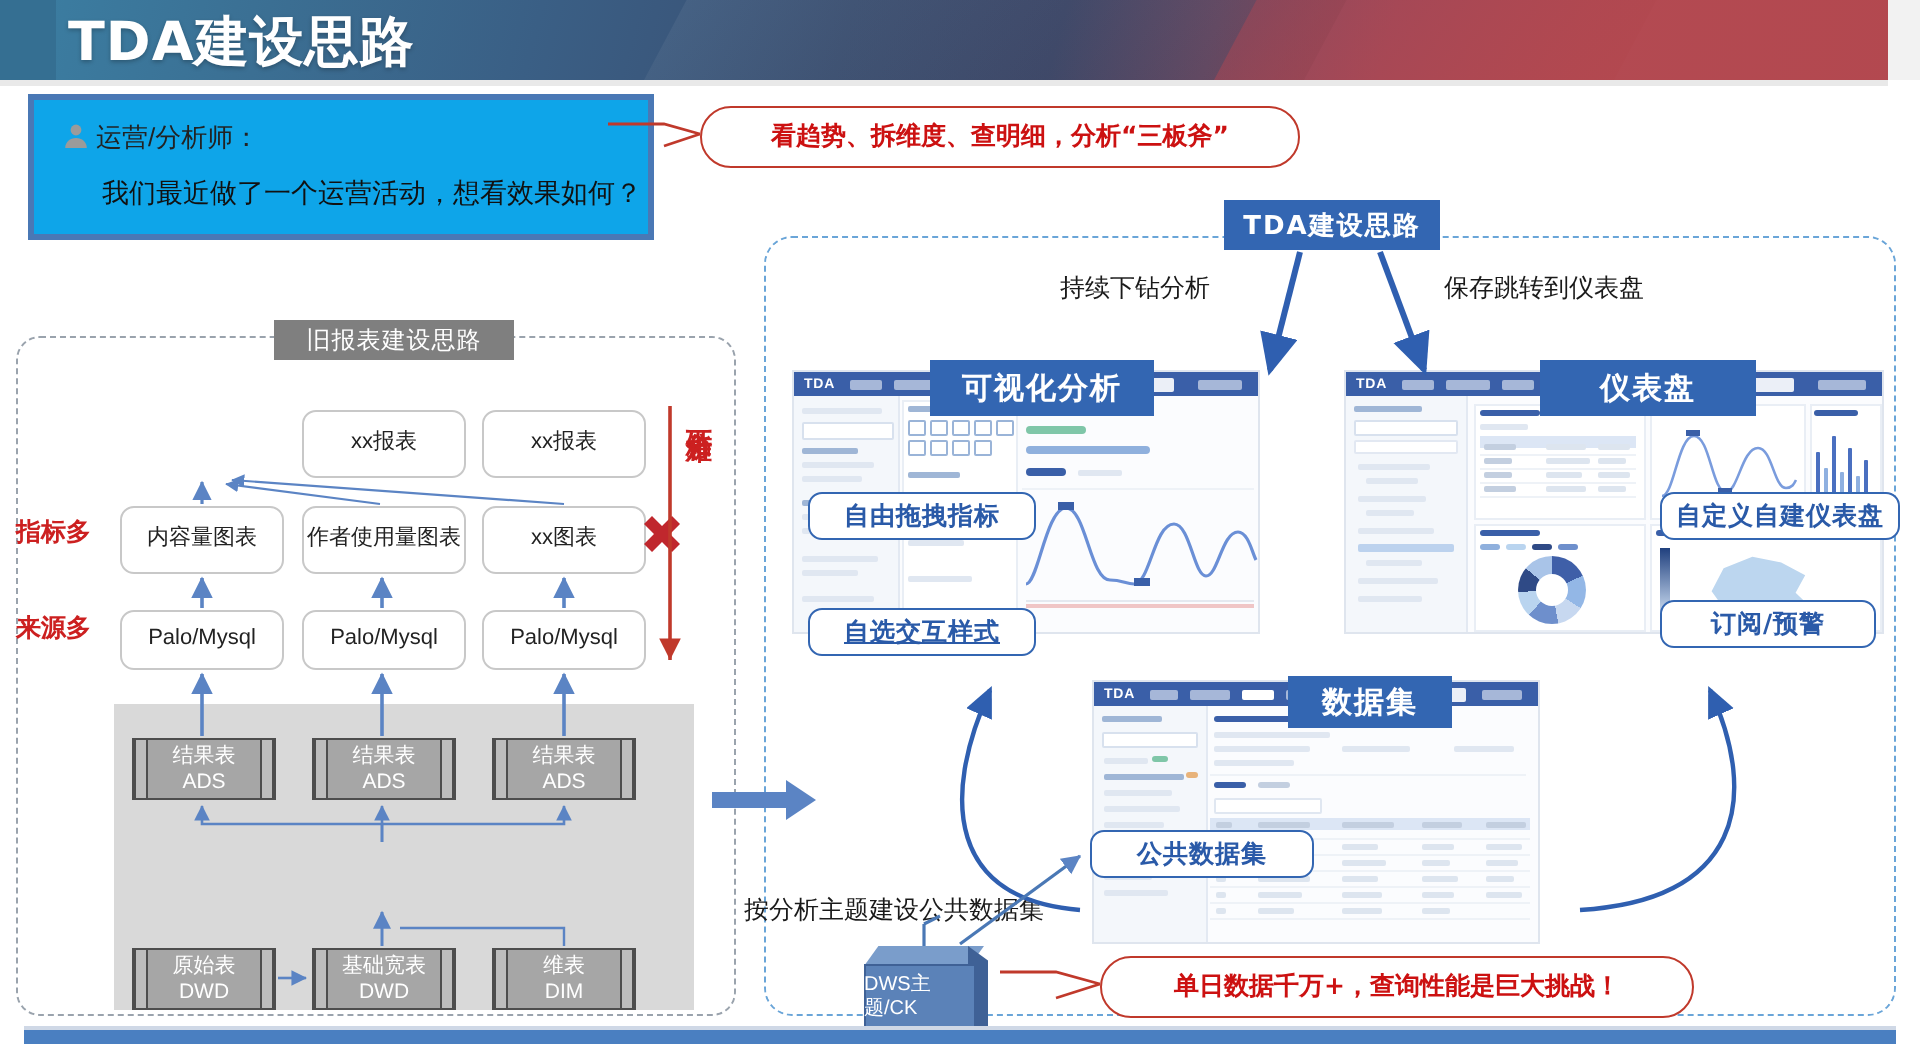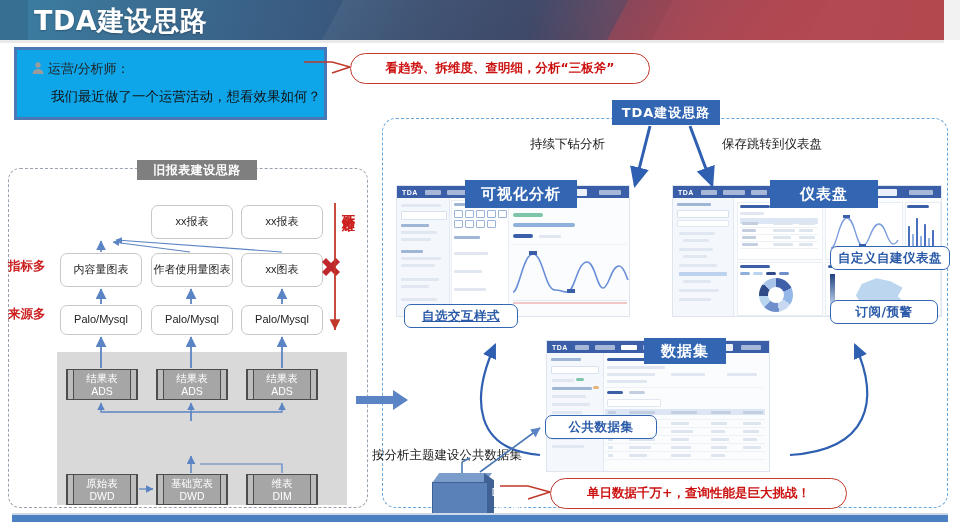--- a/index.html
+++ b/index.html
@@ -59,21 +59,21 @@
   #callout-top{left:350px;top:53px;width:298px;height:29px;font-size:12.5px;}
   #callout-bottom{left:550px;top:478px;width:295px;height:29px;font-size:12.5px;}
 
   
   .left-panel{
     position:absolute;left:8px;top:168px;width:360px;height:340px;
     border:1.5px dashed #9aa3ad;border-radius:12px;box-sizing:border-box;background:#fff;
   }
   .panel-tag{
     position:absolute;left:137px;top:160px;width:120px;height:20px;background:#7f7f7f;
-    color:#fff;font-size:12px;font-weight:bold;display:flex;align-items:center;justify-content:center;
+    color:#fff;font-size:12px;font-weight:normal;display:flex;align-items:center;justify-content:center;
     letter-spacing:.5px;
   }
   .rbox{
     position:absolute;border:1px solid #c8c8c8;border-radius:7px;background:#fff;
     display:flex;align-items:center;justify-content:center;text-align:center;
     font-size:11px;color:#222;line-height:1.2;box-sizing:border-box;
   }
   .side-label{
     position:absolute;color:#cc2020;font-weight:bold;font-size:12.5px;
     font-family:"DejaVu Sans","Liberation Sans",sans-serif;
@@ -148,23 +148,22 @@
     clip-path:polygon(18% 28%,42% 12%,66% 20%,86% 38%,78% 62%,88% 78%,62% 92%,38% 82%,20% 88%,8% 60%);
   }
   .legendbar{position:absolute;width:5px;background:linear-gradient(#20407e,#cfe0f4);}
   .spark{position:absolute;}
 
   
   .cube-face{position:absolute;background:#5b82b8;border:1px solid #3f6196;}
   .cube-top{position:absolute;background:#7a9dcb;}
   .cube-side{position:absolute;background:#3f6196;}
   .cube-label{
-    position:absolute;color:#fff;font-size:10px;text-align:right;line-height:1.15;
+    position:absolute;color:#fff;font-size:10px;text-align:left;line-height:1.15;
     width:100%;
-    padding-left:39px;
   }
   svg.ov{position:absolute;left:0;top:0;width:960px;height:527px;pointer-events:none;}
 </style>
 </head>
 <body>
 
 <div class="slide">
 
   <div class="header">
     <div class="hdr-left-block"></div>
@@ -310,20 +309,21 @@
       <svg width="118" height="56" viewBox="0 0 118 56" aria-hidden="true">
         <path d="M2 46 C8 46 12 8 22 8 C32 8 34 44 44 44 C50 44 52 46 56 46 C64 46 66 16 76 16 C84 16 86 42 92 42 C98 42 100 20 108 20 C113 20 115 30 117 34" fill="none" stroke="#6a8fd6" stroke-width="1.6"></path>
         <rect x="18" y="5" width="8" height="4" fill="#3a5fa8"></rect>
         <rect x="56" y="43" width="8" height="4" fill="#3a5fa8"></rect>
       </svg>
     </div>
     <div class="axis" style="left:116px;top:116px;width:114px;height:2px;background:#f0c6c6;"></div>
   </div>
   <div class="blue-tag" style="left:465px;top:180px;width:112px;height:28px;font-size:15px;">可视化分析</div>
 
+  <div class="outline-tag" style="left:404px;top:246px;width:112px;height:22px;">自由拖拽指标</div>
   <div class="outline-tag" style="left:404px;top:304px;width:112px;height:22px;text-decoration:underline;">自选交互样式</div>
 
   <div class="shot" style="left:672px;top:185px;width:268px;height:130px;">
     <div class="shot-nav"></div>
     <div class="shot-logo">TDA</div>
     <div class="navitem" style="left:28px;width:16px;"></div>
     <div class="navitem" style="left:50px;width:22px;"></div>
     <div class="navitem" style="left:78px;width:16px;"></div>
     <div class="navitem" style="left:100px;width:22px;"></div>
     <div class="navbox" style="right:44px;width:30px;"></div>

